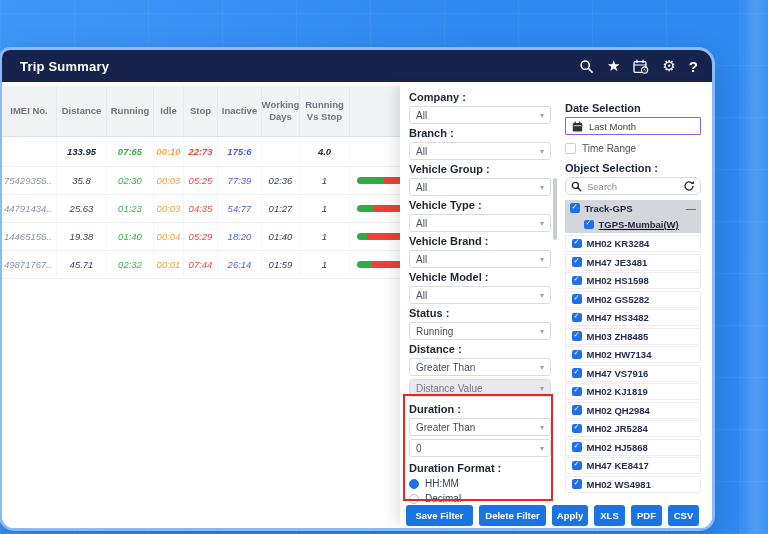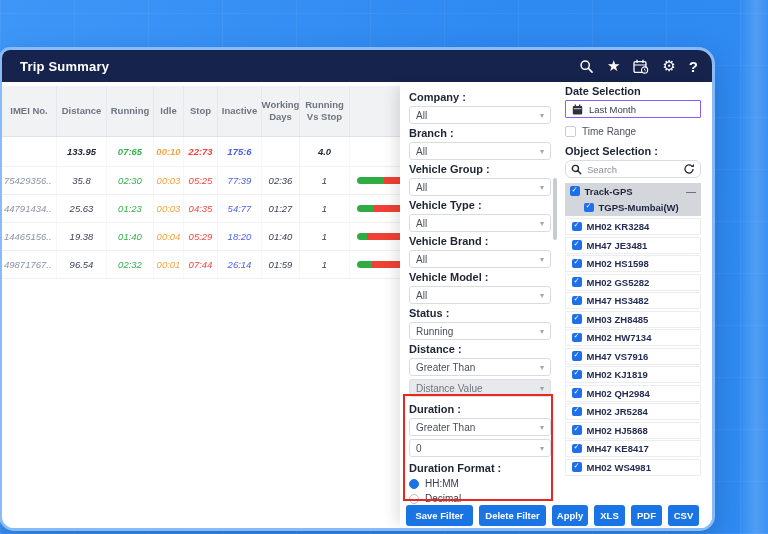--- a/index.html
+++ b/index.html
@@ -54,33 +54,33 @@
   .dropdown .dd-caret { margin-left:auto; color:#a0a5ad; font-size:8px; font-family:"DejaVu Sans", sans-serif; }
   .dropdown.disabled { background:#e7e9ec; color:#6f7580; border-color:#dcdee1; }
   .dropdown.stack2 { margin-top:3px; }
   .radio-row { display:flex; align-items:center; gap:6px; height:13px; margin-top:2px; }
   .radio { width:10px; height:10px; border-radius:50%; }
   .radio.sel { background:#1b74e4; border:1px solid #1b74e4; }
   .radio.unsel { background:#fff; border:1px solid #b6bac0; }
   .radio-label { font-size:10px; color:#3a4150; }
   .scroll-thumb { position:absolute; left:153px; top:96px; width:4px; height:62px; border-radius:2px; background:#c8cbd0; cursor:pointer; }
 
-  .right-col { position:absolute; left:165px; top:0; width:124px; padding-top:3px; }
+  .right-col { position:absolute; left:165px; top:0; width:124px; padding-top:20px; }
   .sec-label { font-size:11px; font-weight:bold; color:#1d2433; height:12px; line-height:12px; margin-bottom:3px; }
   .date-input { width:136px; height:18px; border:1px solid #8b5cf6; border-radius:1px; background:#fff;
     display:flex; align-items:center; gap:6px; padding:0 6px; font-size:9.5px; color:#3a4150; cursor:pointer; margin-bottom:7px; }
   .time-range { display:flex; align-items:center; gap:6px; height:13px; margin-bottom:7px; }
   .cb-empty { width:11px; height:11px; border:1px solid #c9cdd2; border-radius:2px; background:#fff; }
   .tr-label { font-size:10px; color:#4a5160; }
   .search-box { width:136px; height:18px; border:1px solid #d9dbde; border-radius:6px; background:#fff;
     display:flex; align-items:center; gap:5px; padding:0 5px; margin-bottom:5px; }
   .search-box input { border:none; outline:none; flex:1; min-width:0; font-size:9.5px; color:#3a4150; font-family:"Liberation Sans", sans-serif; }
   .search-box input::placeholder { color:#8a8f98; }
   .tree-row { width:136px; height:16px; background:#d3d6db; display:flex; align-items:center; gap:5px; padding:0 5px; cursor:pointer; }
-  .tree-row.sub { height:17px; padding-left:19px; }
+  .tree-row.sub { height:17px; padding-left:19px;text-decoration:underline; }
   .tree-label { font-size:9.5px; font-weight:bold; color:#1c2340; }
   .tree-dash { margin-left:auto; color:#4c5158; font-size:10px; }
   .cb { width:9.5px; height:9.5px; min-width:9.5px; background:#1e6fe8; border-radius:2px; position:relative; }
   .cb::after { content:"✓"; position:absolute; left:1.4px; top:-1.4px; color:#fff; font-size:7.5px; font-family:"DejaVu Sans", sans-serif; }
   .vehicle-list { margin-top:2px; }
   .vehicle-row { width:136px; height:17px; background:#fff; border:1px solid #ecedf0; border-radius:1px;
     display:flex; align-items:center; gap:5px; padding-left:6px; margin-bottom:1.5px; cursor:pointer; }
   .vehicle-label { font-size:9.5px; font-weight:bold; color:#242e52; }
 
   .actions { position:absolute; left:6px; right:6px; bottom:2px; display:flex; gap:6px; }
@@ -188,21 +188,21 @@
     <div class="c">1</div>
     <div class="c barcell">
       <div class="bar">
         <div class="bg-g" style="width: 17%;"></div>
                   <div class="bg-r"></div>
       </div>
     </div>
   </div>
             <div class="t-grid t-row">
     <div class="c imei">49871767..</div>
-    <div class="c">96.54</div>
+    <div class="c">45.71</div>
     <div class="c v-run">02:32</div>
     <div class="c v-idle">00:01</div>
     <div class="c v-stop">07:44</div>
     <div class="c v-inact">26:14</div>
     <div class="c">01:59</div>
     <div class="c">1</div>
     <div class="c barcell">
       <div class="bar">
         <div class="bg-g" style="width: 25%;"></div>
                   <div class="bg-r"></div>

